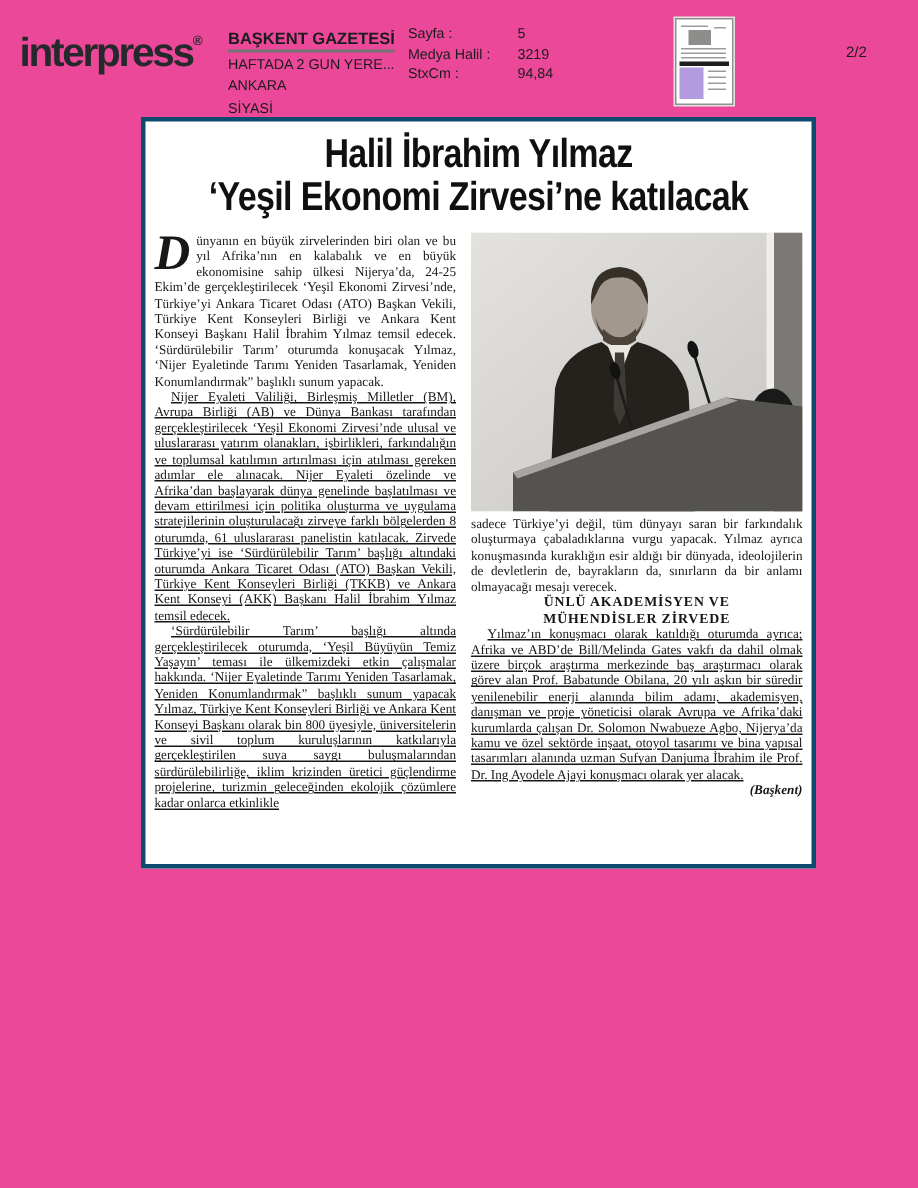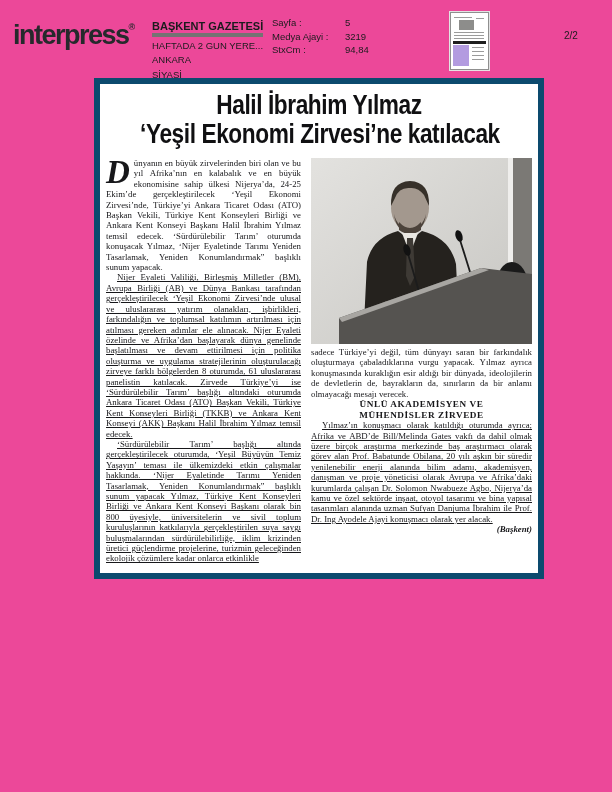--- a/index.html
+++ b/index.html
@@ -4,39 +4,39 @@
 <style>
   html,body{margin:0;padding:0;background:#ffffff;}
   .page{position:relative;width:612px;height:792px;background:#ec4899;overflow:hidden;
         font-family:"Liberation Sans",sans-serif;color:#1b1b1d;}
 
   
   .logo{position:absolute;left:13px;top:20px;font-weight:bold;font-size:27px;
         letter-spacing:-1.5px;color:#26292c;}
   .logo sup{font-size:9px;letter-spacing:0;vertical-align:14px;}
   .src-block{position:absolute;left:152px;top:16px;width:122px;}
-  .src-name{font-weight:bold;font-size:11px;border-bottom:4px solid #737373;
+  .src-name{font-weight:bold;font-size:11px;border-bottom:2px solid #737373;
             display:inline-block;padding-bottom:1px;white-space:nowrap;}
   .src-line{font-size:9.5px;margin-top:3.2px;}
   .meta-block{position:absolute;left:272px;top:17px;width:160px;}
   .meta-row{display:flex;height:13.6px;font-size:9.5px;}
   .meta-label{width:73px;}
   .meta-value{flex:1;}
   .thumb{position:absolute;left:450px;top:12px;width:37px;height:56px;background:#fff;
          border:1px solid #8f8f8f;box-shadow:0 0 0 1px #e3e3e3;}
   .thumb div{position:absolute;}
   .t-line{background:#9b9b9b;height:1px;}
   .t-photo{background:#8d8d8b;}
   .t-bar{background:#1e1e1e;}
   .t-purple{background:#b39be0;}
   .page-ind{position:absolute;left:564px;top:14px;font-size:10px;margin-top:16px;}
 
   
   .article-box{position:absolute;left:94px;top:78px;width:450px;height:501px;
-               border:6px solid #0c4a6e;box-sizing:border-box;padding:4px 6px 0;
+               border:3px solid #0c4a6e;box-sizing:border-box;padding:4px 6px 0;
                overflow:hidden;background:#fff;}
   .headline{margin-top:3px;text-align:center;font-weight:bold;font-size:27px;
             line-height:29px;letter-spacing:-0.5px;color:#101012;}
   .headline div{transform:scaleX(0.84);transform-origin:center;white-space:nowrap;}
 
   .cols{display:flex;gap:10px;margin-top:9px;
         font-family:"Liberation Serif",serif;font-size:8.8px;line-height:10.4px;
         text-align:justify;color:#17171a;}
   .col1{width:211px;}
   .col2{width:221px;}
@@ -63,21 +63,21 @@
     <div class="src-line">ANKARA</div>
     <div class="src-line">SİYASİ</div>
   </div>
 
   <div class="meta-block">
     <div class="meta-row">
       <span class="meta-label">Sayfa :</span>
       <span class="meta-value">5</span>
     </div>
     <div class="meta-row">
-      <span class="meta-label">Medya Ajayi :</span>
+      <span class="meta-label">Medya Halil :</span>
       <span class="meta-value">3219</span>
     </div>
     <div class="meta-row">
       <span class="meta-label">StxCm :</span>
       <span class="meta-value">94,84</span>
     </div>
   </div>
 
   <div class="thumb">
     <div class="t-line" style="left:3px;top:4px;width:18px;"></div>

